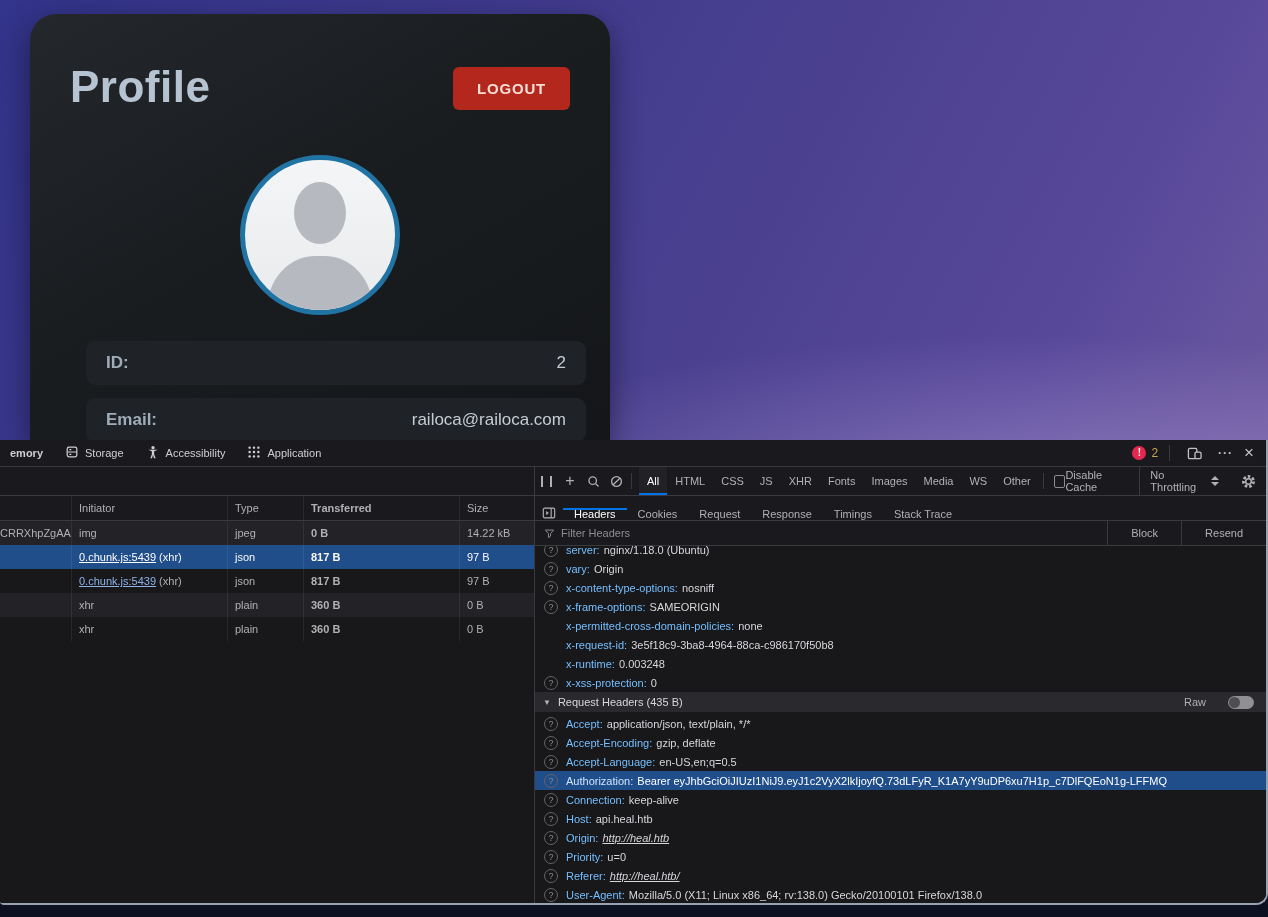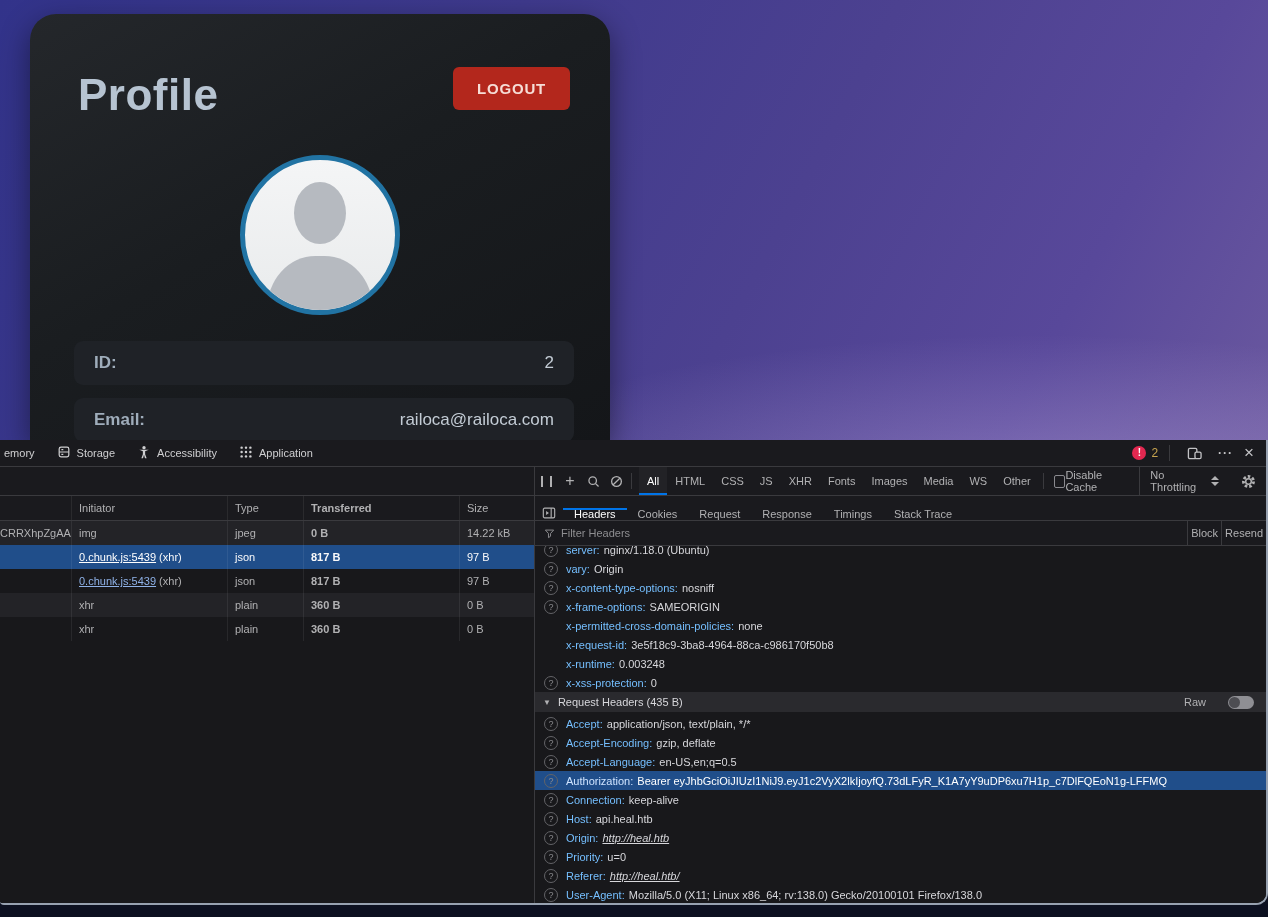--- a/index.html
+++ b/index.html
@@ -8,47 +8,47 @@
 
   
   .webpage{position:absolute;left:0;top:0;width:1268px;height:443px;
     background:
       radial-gradient(ellipse 980px 260px at 82% 112%, rgba(205,185,235,.38), transparent 62%),
       linear-gradient(118deg,#32338a 0%,#3f3a8d 35%,#4c4190 60%,#58489a 82%,#6a589f 100%);}
   .card{position:absolute;left:30px;top:14px;width:580px;height:426px;overflow:hidden;
     border-radius:26px 26px 0 0;
     background:linear-gradient(150deg,#24272b 0%,#1a1d20 45%,#141619 100%);
     box-shadow:0 10px 30px rgba(0,0,0,.45);}
-  .card h1{position:absolute;left:40px;top:48px;margin:8px;font-size:44px;font-weight:bold;
+  .card h1{position:absolute;left:40px;top:48px;margin:0;font-size:44px;font-weight:bold;
     color:#b6c3d1;letter-spacing:.5px;}
   .logout{position:absolute;right:40px;top:53px;background:#b3271c;color:#f6ddd6;
     border:none;border-radius:6px;padding:13px 24px;font-size:15px;font-weight:bold;
     letter-spacing:.8px;font-family:inherit;cursor:pointer;}
   .avatar{position:absolute;left:210px;top:141px;width:150px;height:150px;border-radius:50%;
     border:5px solid #2173a3;background:linear-gradient(180deg,#f4f5f6,#e9ebec);overflow:hidden;}
   .av-head{position:absolute;left:50%;transform:translateX(-50%);top:22px;width:52px;height:62px;
     border-radius:50%;background:#b6bac0;}
   .av-body{position:absolute;left:50%;transform:translateX(-50%);top:96px;width:106px;height:78px;
     background:#b6bac0;border-radius:52px 52px 34px 34px / 58px 58px 26px 26px;}
-  .field{position:absolute;left:44px;width:500px;height:44px;background:#1f2227;border-radius:9px;
+  .field{position:absolute;left:56px;width:500px;height:44px;background:#1f2227;border-radius:9px;
     display:flex;align-items:center;justify-content:space-between;padding:0 20px;box-sizing:border-box;}
   .flabel{font-size:17px;font-weight:bold;color:#9fadbb;}
   .fvalue{font-size:17px;color:#c3ccd5;}
 
   
   .devtools{position:absolute;left:0;top:440px;width:1268px;height:465px;box-sizing:border-box;
     background:#18181b;color:#b1b1b3;font-size:11px;
     border-right:2px solid #97a1b0;border-bottom:2px solid #97a1b0;
     border-radius:0 0 12px 4px;overflow:hidden;}
   .vsep{width:1px;height:16px;background:#3a3a3e;}
 
   .dt-tabbar{height:27px;display:flex;align-items:center;background:#1a1a1e;
     border-bottom:1px solid #3a3a3e;box-sizing:border-box;}
   .dt-tab{display:flex;align-items:center;gap:6px;padding:0 11px;height:100%;color:#cfcfd1;cursor:pointer;}
-  .dt-tab.mem{padding-left:4px;color:#cfcfd1;}
+  .dt-tab.mem{padding-left:10px;color:#cfcfd1;font-weight:bold;}
   .dt-tab svg{flex:none;}
   .dt-right{margin-left:auto;display:flex;align-items:center;gap:11px;padding-right:12px;}
   .err{display:flex;align-items:center;gap:5px;cursor:pointer;}
   .errdot{width:14px;height:14px;border-radius:50%;background:#e22850;color:#fff;
     font-size:10px;font-weight:bold;text-align:center;line-height:14px;display:block;}
   .errnum{color:#c8a54f;font-size:12px;}
   .dots{font-weight:bold;letter-spacing:1px;font-size:12px;color:#c3c3c6;cursor:pointer;}
   .closex{font-size:17px;line-height:14px;color:#c3c3c6;cursor:pointer;}
 
   .dt-toolbar{height:29px;display:flex;align-items:center;background:#1a1a1e;
@@ -94,21 +94,21 @@
   .panel-right{flex:1;display:flex;flex-direction:column;min-width:0;background:#18181b;}
   .det-tabs{height:25px;display:flex;align-items:flex-end;background:#1a1a1e;
     border-bottom:1px solid #3a3a3e;box-sizing:border-box;}
   .ptoggle{width:28px;display:flex;align-items:center;justify-content:center;color:#b1b1b3;cursor:pointer;}
   .det-tab{display:flex;align-items:center;padding:0 11px;color:#b1b1b3;cursor:pointer;
     box-shadow:inset 0 0 0 transparent;}
   .det-tab.active{color:#fff;box-shadow:inset 0 2px 0 #0074e8;}
   .det-filter{height:25px;display:flex;align-items:center;background:#1a1a1e;
     border-bottom:1px solid #3a3a3e;box-sizing:border-box;}
   .filt{display:flex;align-items:center;gap:6px;color:#8e8e91;padding-left:9px;flex:1;cursor:text;}
-  .hbtn{padding:0 3px;height:100%;display:flex;align-items:center;border-left:1px solid #3a3a3e;
+  .hbtn{padding:0 23px;height:100%;display:flex;align-items:center;border-left:1px solid #3a3a3e;
     color:#b1b1b3;cursor:pointer;}
 
   .det-body{flex:1;overflow:hidden;background:#18181b;}
   .hdr-scroll{margin-top:-6px;}
   .hdr-row{height:19px;display:flex;align-items:center;padding-left:9px;gap:8px;
     white-space:nowrap;overflow:hidden;cursor:default;}
   .qicon{flex:none;width:12px;height:12px;border:1px solid #636367;border-radius:50%;
     color:#8a8a8e;font-size:9px;line-height:12px;text-align:center;}
   .hdr-row.no-icon .qicon{visibility:hidden;}
   .hname{color:#75bfff;}

